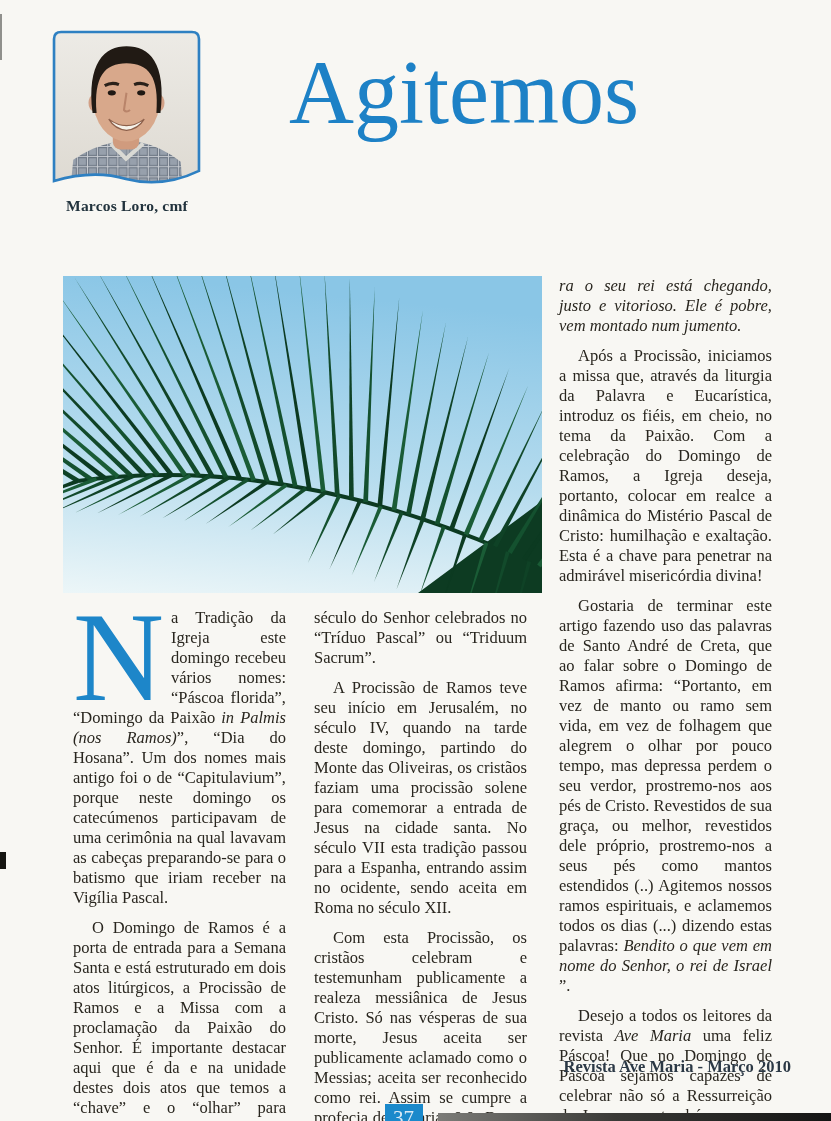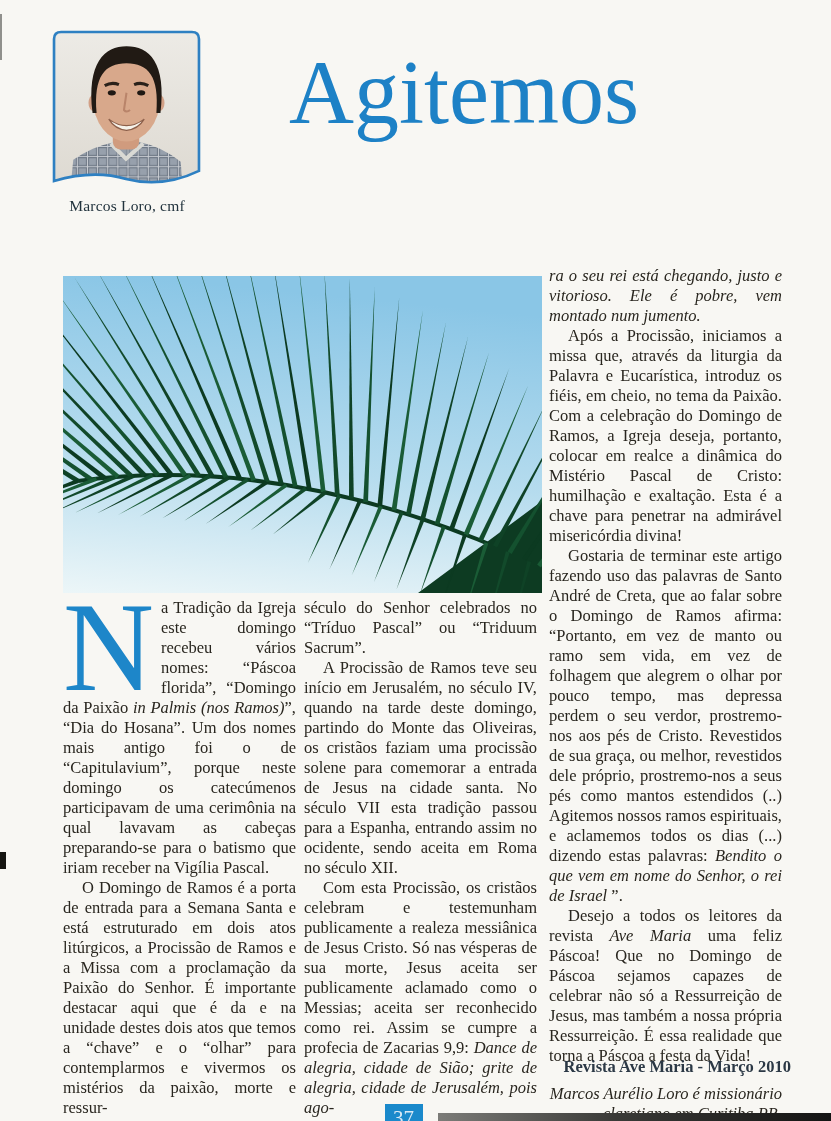--- a/index.html
+++ b/index.html
@@ -5,41 +5,41 @@
   html,body{margin:0;padding:0;background:#ffffff;}
   .page{
     position:relative;width:831px;height:1121px;overflow:hidden;
     background:#f8f7f3;
     font-family:"Liberation Serif","DejaVu Serif",serif;
   }
   
   .author-photo{position:absolute;left:52px;top:29px;width:149px;height:162px;}
   .photo-caption{
     position:absolute;left:36px;top:197px;width:182px;text-align:center;
-    font-weight:normal;font-size:15.5px;color:var(--caption-dark,#22333d);
+    font-weight:bold;font-size:15.5px;color:var(--caption-dark,#22333d);
     letter-spacing:.2px;
   }
   
   .title-line1{
     position:absolute;left:289px;top:48px;font-size:90px;line-height:1;
     color:var(--title-blue,#1d81c6);
   }
   .title-line2{
     position:absolute;left:412px;top:128px;font-size:90px;line-height:1;
     color:var(--title-blue,#1d81c6);
   }
   .title-line2 .small{font-size:56px;}
   
   .palm-photo{position:absolute;left:63px;top:276px;width:479px;height:317px;}
   
   .col{
     position:absolute;width:233px;font-size:16.5px;line-height:20px;
     color:var(--body-text,#29261f);text-align:justify;
   }
-  .col p{margin:0;}
+  .col p{margin:10px;}
   .col p.ind{text-indent:19px;font-family:Liberation Serif, serif;}
   .col-1{left:63px;top:598px;}
   .col-2{left:304px;top:598px;}
   .col-3{left:549px;top:266px;}
   .dropcap{
     float:left;font-size:126px;line-height:93px;
     color:var(--dropcap-blue,#1d86c9);margin:3px 7px 0 0;
   }
   .credit{
     margin-top:18px;text-align:right;font-style:italic;font-size:16.5px;

